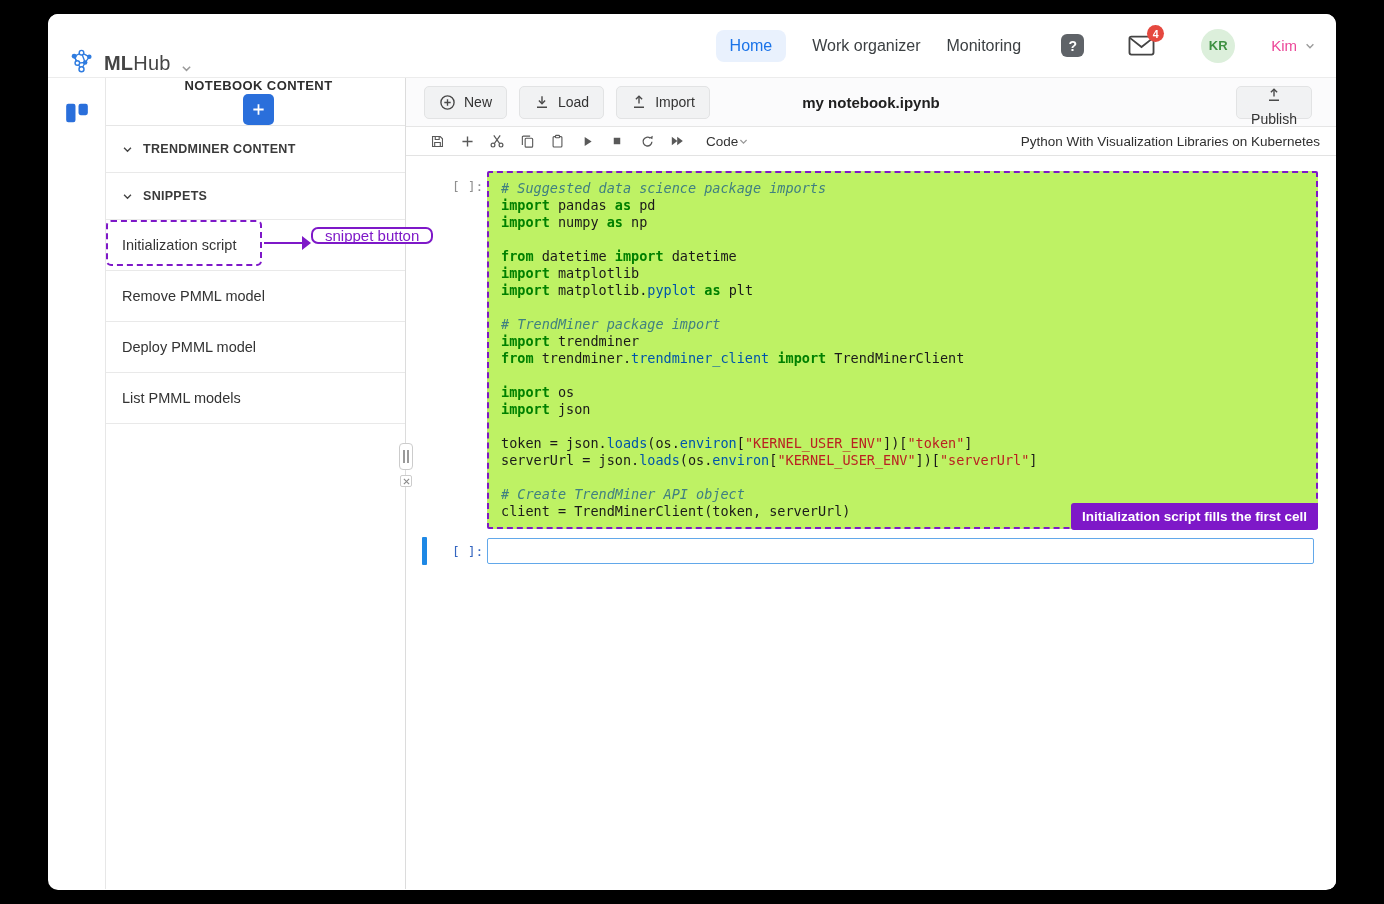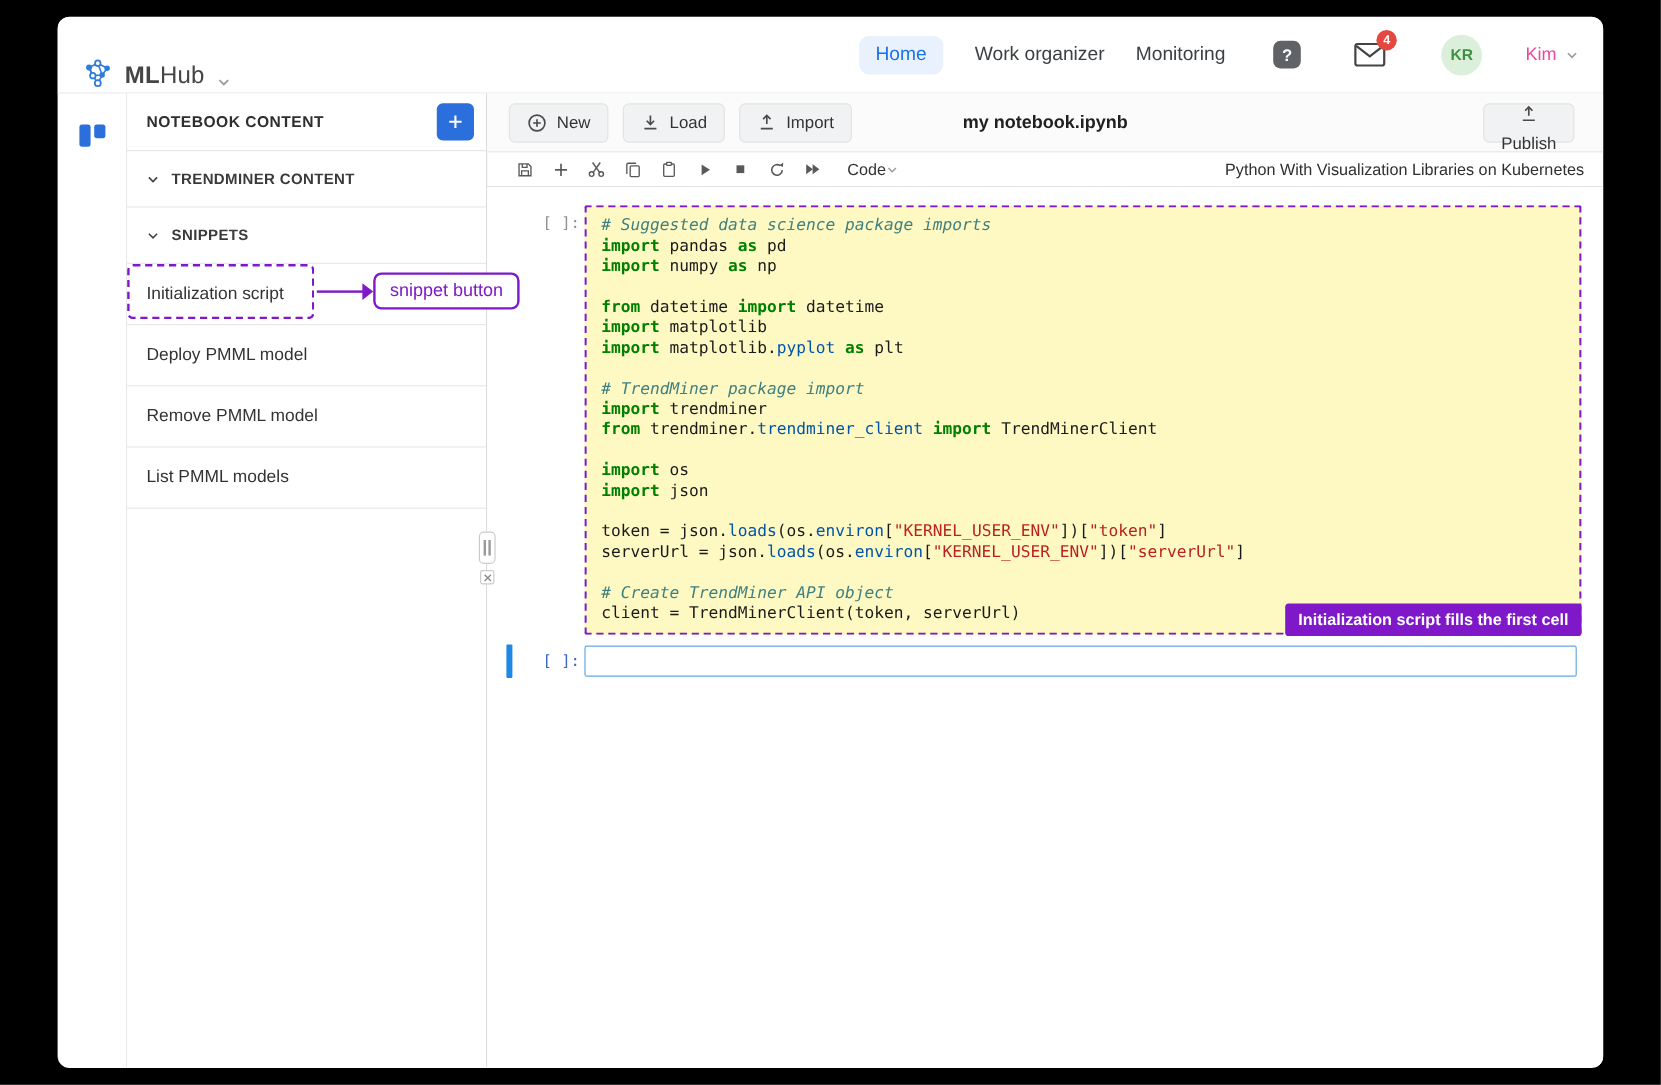--- a/index.html
+++ b/index.html
@@ -29,37 +29,37 @@
             font-weight:700; font-size:13px; display:flex; align-items:center; justify-content:center; margin-left:20px; cursor:pointer; }
   .user { display:flex; align-items:center; gap:7px; font-size:15px; color:#ec4899; margin-left:10px; cursor:pointer; }
 
   
   .app-body { display:flex; height:811px; position:relative; }
   .rail { width:58px; border-right:1px solid #e7e7e7; padding-top:22px; display:flex; justify-content:center; align-items:flex-start; }
   .rail-btn { cursor:pointer; display:flex; }
 
   
   .sidebar { width:300px; border-right:1px solid #dcdcdc; position:relative; background:#fff; }
-  .sb-head { height:48px; display:flex; align-items:center; padding:0 10px 0 16px; border-bottom:1px solid #e6e6e6; }
+  .sb-head { height:48px; display:flex; align-items:center; padding:0 10px 0 16px; border-bottom:1px solid #e6e6e6;flex-direction:column; }
   .sb-title { font-size:13px; font-weight:700; color:#2e2e2e; letter-spacing:.4px; flex:1; }
   .add-btn { width:31px; height:31px; border-radius:5px; background:var(--accent-blue,#2a6fdb); color:#fff;
              display:flex; align-items:center; justify-content:center; cursor:pointer; }
   .sb-section { height:47px; display:flex; align-items:center; gap:10px; padding:0 16px; border-bottom:1px solid #e9e9e9;
                 font-size:12.5px; font-weight:700; color:#3a3a3a; letter-spacing:.3px; cursor:pointer; }
   .sb-section .chev { color:#444; }
   .sb-item { height:51px; display:flex; align-items:center; padding:0 16px; border-bottom:1px solid #e9e9e9;
              font-size:14.5px; color:#333; cursor:pointer; }
 
   
   .anno-item-box { position:absolute; left:0; top:142px; width:156px; height:46px; border:2px dashed var(--annotation-purple,#7e18c8);
                    border-radius:5px; pointer-events:none; z-index:5; }
   .anno-arrow-line { position:absolute; left:158px; top:164px; width:39px; height:2px; background:var(--annotation-purple,#7e18c8); z-index:5; }
   .anno-arrow-head { position:absolute; left:196px; top:158px; width:0; height:0; border-left:9px solid var(--annotation-purple,#7e18c8);
                      border-top:7px solid transparent; border-bottom:7px solid transparent; z-index:5; }
-  .anno-label { position:absolute; left:205px; top:149px; height:31px; padding:0 12px; display:flex; align-items:center;
+  .anno-label { position:absolute; left:205px; top:149px; height:17px; padding:0 12px; display:flex; align-items:center;
                 background:#fff; border:2px solid var(--annotation-purple,#7e18c8); border-radius:7px;
                 color:var(--annotation-purple,#7e18c8); font-size:15px; font-weight:500; z-index:6; white-space:nowrap; }
 
   
   .panel-handle { position:absolute; left:351px; top:365px; width:14px; height:27px; background:#fff; border:1px solid #ccc;
                   border-radius:4px; display:flex; align-items:center; justify-content:center; gap:2px; z-index:4; cursor:col-resize; }
   .panel-handle i { width:2px; height:13px; background:#9a9a9a; display:block; }
   .panel-close { position:absolute; left:352px; top:397px; width:12px; height:12px; background:#fff; border:1px solid #ccc;
                  border-radius:2px; color:#8a8a8a; display:flex; align-items:center; justify-content:center; z-index:4; cursor:pointer; }
 
@@ -76,21 +76,21 @@
   .nb-toolbar { height:29px; display:flex; align-items:center; padding:0 16px; border-bottom:1px solid #e3e3e3; color:#595959; }
   .tb-icon { width:30px; display:flex; justify-content:center; align-items:center; color:#595959; cursor:pointer; }
   .celltype { display:flex; align-items:center; margin-left:14px; font-size:13.5px; color:#333; cursor:pointer; }
   .kernel { margin-left:auto; font-size:13.5px; color:#2f2f2f; white-space:nowrap; }
 
   .nb-canvas { flex:1; position:relative; padding-top:15px; overflow:hidden; background:#fff; }
   .cell { display:flex; align-items:flex-start; }
   .prompt { width:35px; margin-left:46px; flex:none; font-family:"DejaVu Sans Mono",monospace; font-size:13px;
             color:var(--prompt-gray,#8f8f8f); padding-top:8px; white-space:nowrap; }
   .code-box { flex:1; margin-right:18px; border:2px dashed var(--annotation-purple,#7e18c8); border-radius:2px;
-              position:relative; padding:7px 0 7px 12px; background:#fef9c3; cursor:text; }
+              position:relative; padding:7px 0 7px 12px; background:#bef264; cursor:text; }
   .code-line { font-family:"DejaVu Sans Mono",monospace; font-size:13.5px; line-height:17px; white-space:pre; color:#1a1a1a; }
   .tok-k { color:var(--code-keyword,#008000); font-weight:bold; }
   .tok-c { color:var(--code-comment,#408080); font-style:italic; }
   .tok-s { color:var(--code-string,#ba2121); }
   .tok-pr { color:var(--code-property,#0055aa); }
   .cell-badge { position:absolute; right:-2px; bottom:-3px; background:var(--annotation-purple,#7e18c8); color:#fff;
                 font-size:13.5px; font-weight:700; padding:6px 11px; border-radius:3px; white-space:nowrap; z-index:3; }
 
   .cell2 { display:flex; align-items:center; margin-top:9px; position:relative; }
   .sel-bar { position:absolute; left:16px; top:50%; transform:translateY(-50%); width:5px; height:28px;
@@ -189,22 +189,22 @@
       <div class="sb-section">
         <span class="chev">
           <svg width="11" height="11" viewBox="0 0 16 16">
               <path d="M3 5.5L8 10.5L13 5.5" fill="none" stroke="currentColor" stroke-width="2"></path>
             </svg>
         </span>
         <span>SNIPPETS</span>
       </div>
 
       <div class="sb-item">Initialization script</div>
+      <div class="sb-item">Remove PMML model</div>
       <div class="sb-item">Deploy PMML model</div>
-      <div class="sb-item">Remove PMML model</div>
       <div class="sb-item">List PMML models</div>
 
       <div class="anno-item-box"></div>
       <div class="anno-arrow-line"></div>
       <div class="anno-arrow-head"></div>
       <div class="anno-label">snippet button</div>
     </aside>
 
     <div class="panel-handle">
         <i></i>

